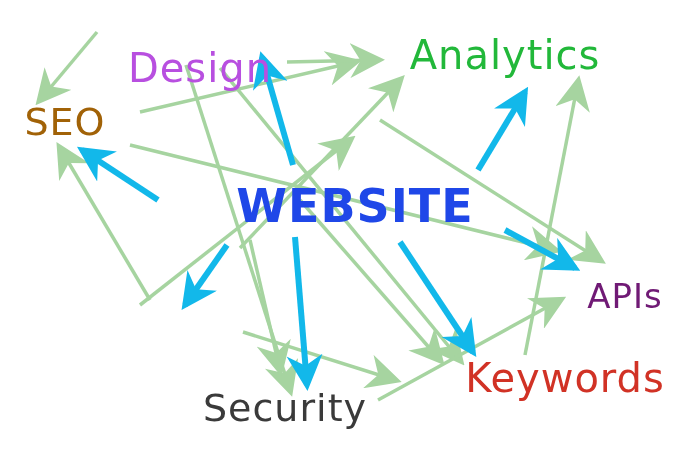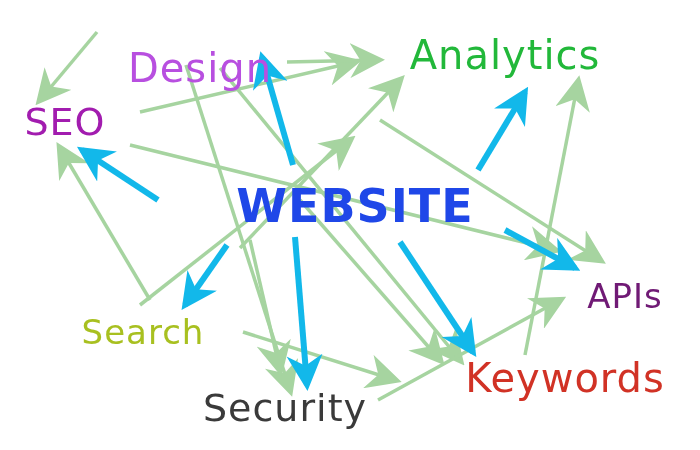--- a/index.html
+++ b/index.html
@@ -52,18 +52,17 @@
         <line x1="227" y1="245" x2="185" y2="305" stroke="#12b8ea" stroke-width="6" stroke-linecap="butt" marker-end="url(#head-blue)"></line>
         <line x1="295" y1="237" x2="307" y2="385" stroke="#12b8ea" stroke-width="6" stroke-linecap="butt" marker-end="url(#head-blue)"></line>
         <line x1="400" y1="242" x2="473" y2="352" stroke="#12b8ea" stroke-width="6" stroke-linecap="butt" marker-end="url(#head-blue)"></line>
       </g>
   </svg>
 
   <div class="label" id="center-label" style="left: 338px; top: 206px; font-size: 46px; color: rgb(31, 71, 232); font-weight: bold; margin-left: 17px;">WEBSITE</div>
 
   <div class="label node" style="left: 200px; top: 30px; font-size: 40px; color: rgb(184, 79, 224); margin-top: 38px;">Design</div>
   <div class="label node" style="left: 505px; top: 55px; font-size: 40px; color: rgb(34, 184, 58); text-align: right;">Analytics</div>
-  <div class="label node" style="left: 65px; top: 122px; font-size: 38px; color: #a21caf;">SEO</div>
+  <div class="label node" style="left: 65px; top: 122px; font-size: 38px; color: #a16207;">SEO</div>
   <div class="label node" style="left: 625px; top: 256px; font-size: 34px; color: #701a75; margin-top: 40px;">APIs</div>
-  <div class="label node" style="left: 143px; top: 332px; font-size: 34px; color: rgb(168, 192, 32);">Search</div>
   <div class="label node" style="left: 565px; top: 378px; font-size: 40px; color: rgb(209, 50, 37);">Keywords</div>
   <div class="label node" style="left: 285px; top: 408px; font-size: 38px; color: rgb(58, 58, 58);">Security</div>
 </div>
 
 </body></html>

